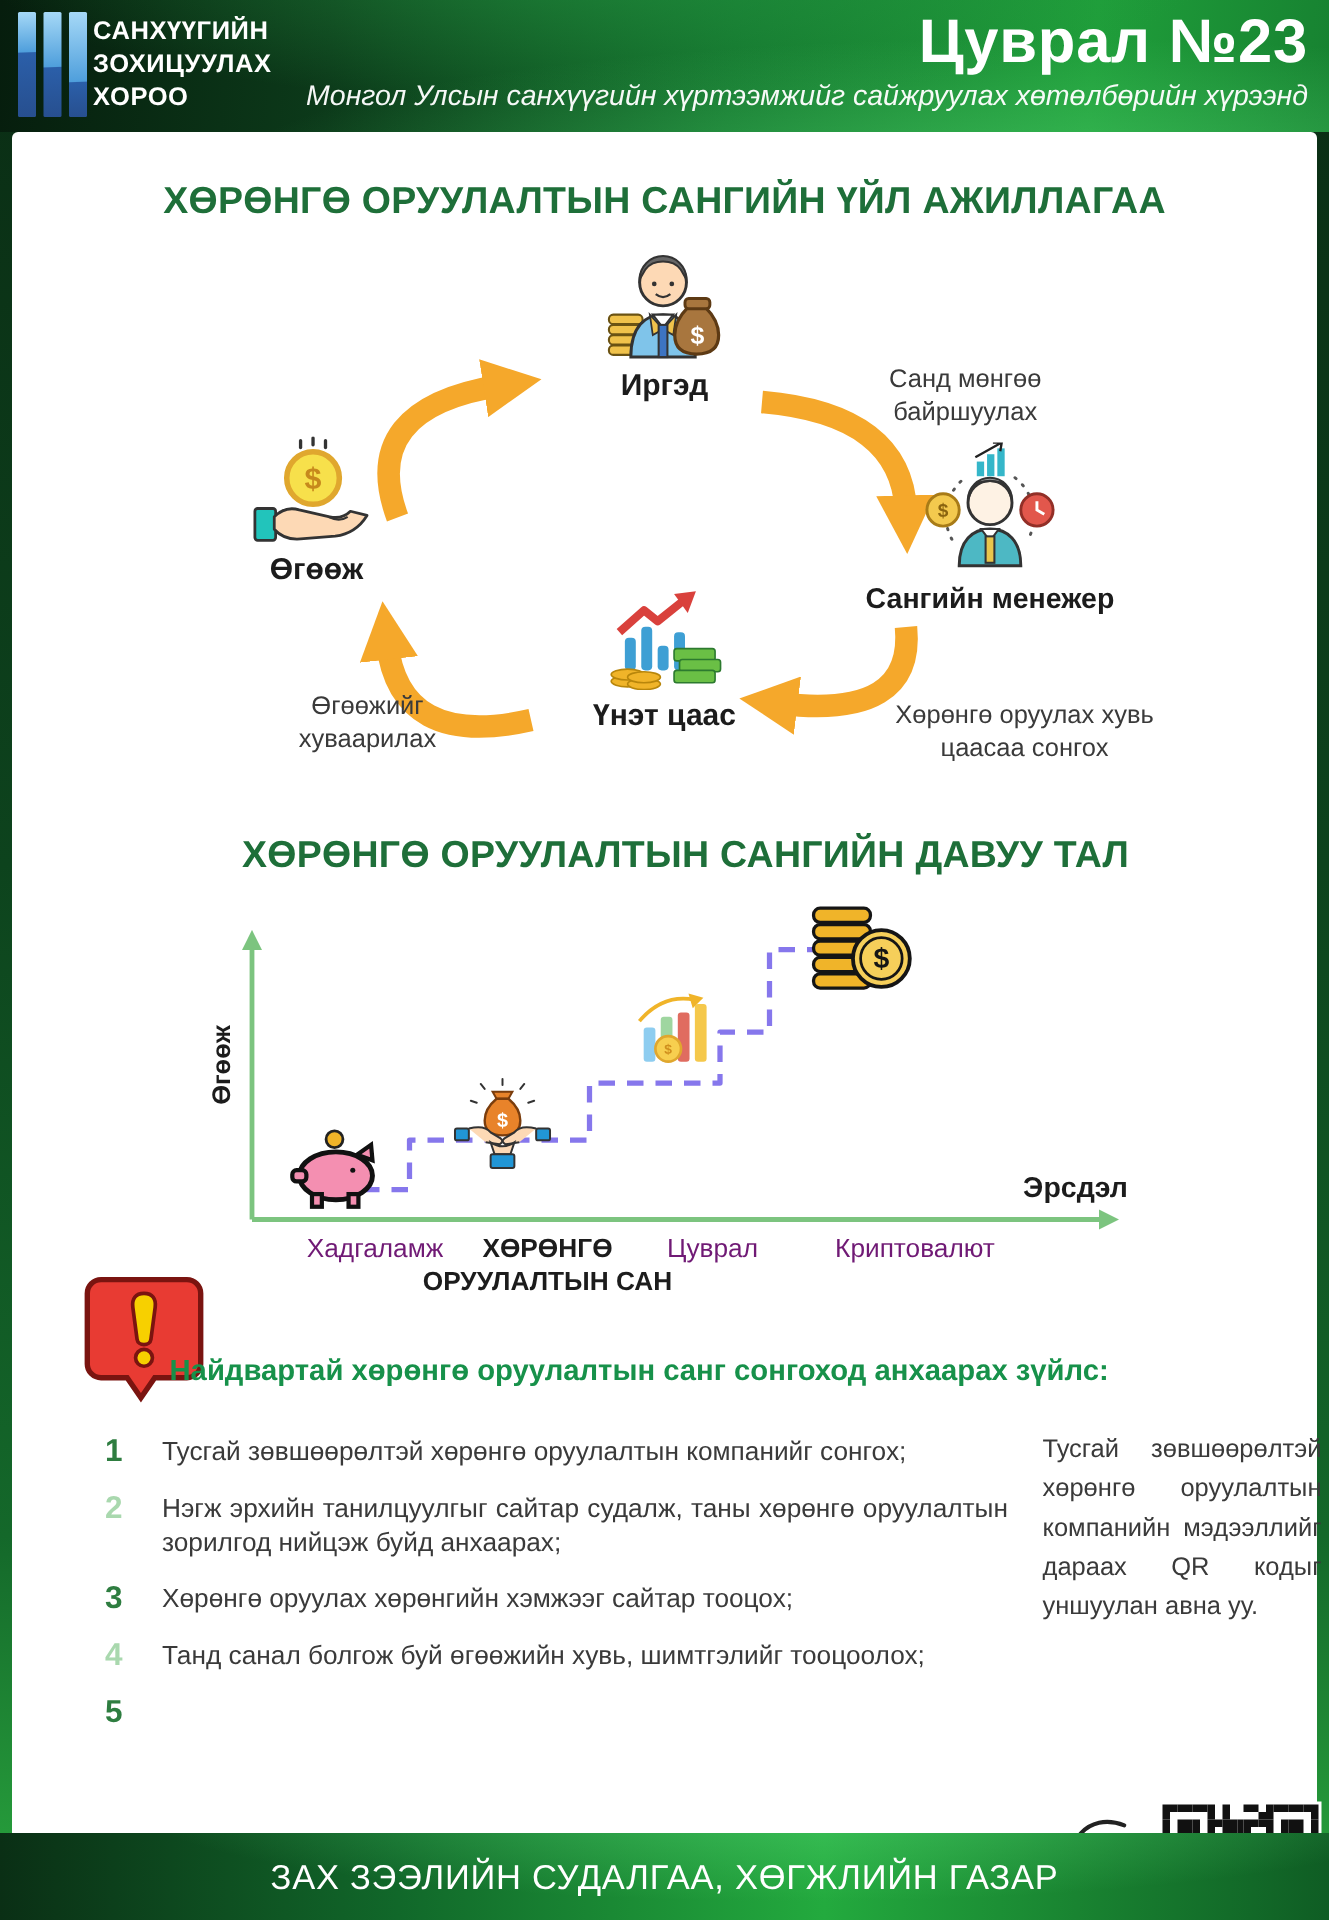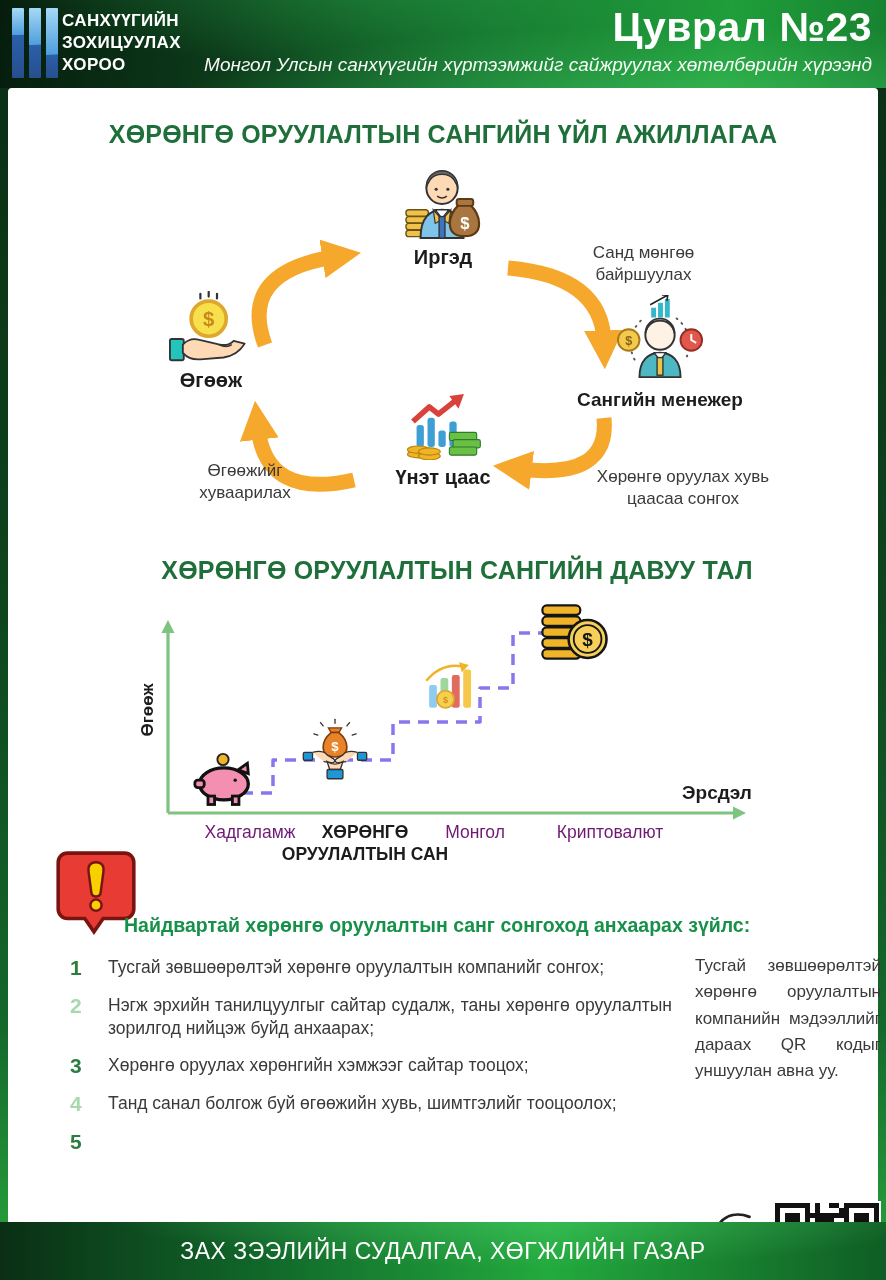--- a/index.html
+++ b/index.html
@@ -53,21 +53,21 @@
   .clab{position:absolute;top:222px;font-size:17.5px;color:#701a75;text-align:center;line-height:1.25;}
   .cl0{left:50px;width:140px;}
   .cl1{left:145px;width:180px;font-weight:bold;color:#1c1c1c;}
   .cl2{left:275px;width:140px;}
   .cl3{left:410px;width:140px;}
   .xlab{position:absolute;left:548px;top:182px;width:78px;font-size:19px;font-weight:bold;color:#1c1c1c;text-align:center;}
   .ylab{position:absolute;left:-22px;top:100px;width:80px;font-size:17px;font-weight:bold;color:#1c1c1c;
     text-align:center;transform:rotate(-90deg);}
   
   .excl{position:absolute;left:47px;top:760px;width:82px;height:94px;}
-  .chk-head{position:absolute;left:104px;top:814px;width:660px;margin:12px;
+  .chk-head{position:absolute;left:104px;top:814px;width:660px;margin:1px;
     font-size:19.5px;font-weight:bold;color:#17914a;}
   .list{position:absolute;left:62px;top:868px;width:606px;margin:0;padding:0;list-style:none;
     display:flex;flex-direction:column;gap:14px;}
   .row{display:flex;align-items:flex-start;}
   .row .num{flex:none;width:38px;font-size:21px;font-weight:bold;line-height:1.15;}
   .row:nth-child(odd) .num{color:#2e7d40;}
   .row:nth-child(even) .num{color:#a9d8ae;}
   .row .txt{font-size:17.5px;color:#3a3a3a;line-height:1.3;text-align:justify;padding-right:4px;}
   
   .qr-col{position:absolute;left:687px;top:865px;width:186px;height:360px;}
@@ -284,21 +284,21 @@
           <rect x="6" y="47" width="52" height="13" rx="6"></rect>
           <rect x="6" y="62" width="52" height="13" rx="6"></rect>
         </g>
         <circle cx="68" cy="48" r="26" fill="#f6cf5a" stroke="#151515" stroke-width="3.5"></circle>
         <circle cx="68" cy="48" r="19" fill="none" stroke="#151515" stroke-width="2.5"></circle>
         <text x="68" y="57" font-size="26" font-weight="bold" fill="#151515" text-anchor="middle" font-family="Liberation Sans,sans-serif">$</text>
       </svg>
 
       <div class="clab cl0">Хадгаламж</div>
       <div class="clab cl1">ХӨРӨНГӨ ОРУУЛАЛТЫН САН</div>
-      <div class="clab cl2">Монгол</div>
+      <div class="clab cl2">Цуврал</div>
       <div class="clab cl3">Криптовалют</div>
     </section>
 
     <svg class="excl" viewBox="0 0 80 92">
       <path d="M12,5 h56 a9,9 0 0 1 9,9 v46 a9,9 0 0 1 -9,9 h-21 l-9,13 l-9,-13 h-17 a9,9 0 0 1 -9,-9 v-46 a9,9 0 0 1 9,-9 z" fill="#e83b33" stroke="#7a1410" stroke-width="3.5"></path>
       <path d="M40,14 c5.5,0 8,3.5 7.3,9 l-2.8,21 c-0.6,4.5 -8.4,4.5 -9,0 l-2.8,-21 c-0.7,-5.5 1.8,-9 7.3,-9 z" fill="#f7d000" stroke="#7a1410" stroke-width="2.4"></path>
       <circle cx="40" cy="56" r="5.5" fill="#f7d000" stroke="#7a1410" stroke-width="2.4"></circle>
     </svg>
     <h2 class="chk-head">Найдвартай хөрөнгө оруулалтын санг сонгоход анхаарах зүйлс:</h2>
 

